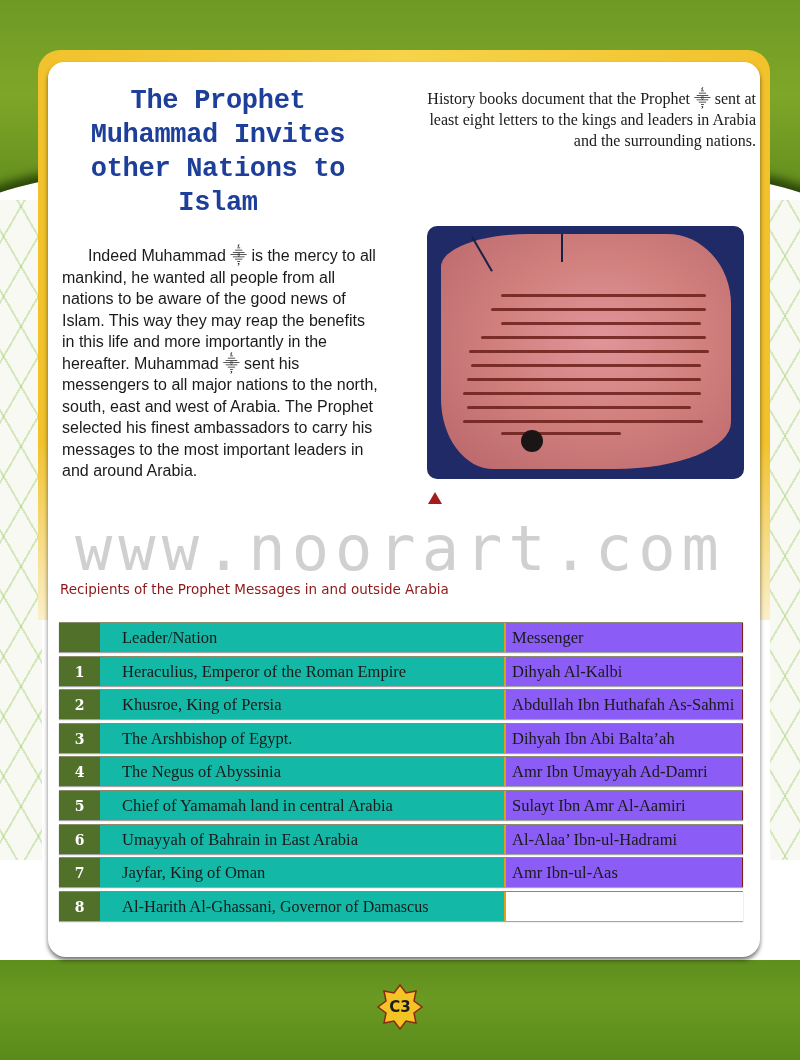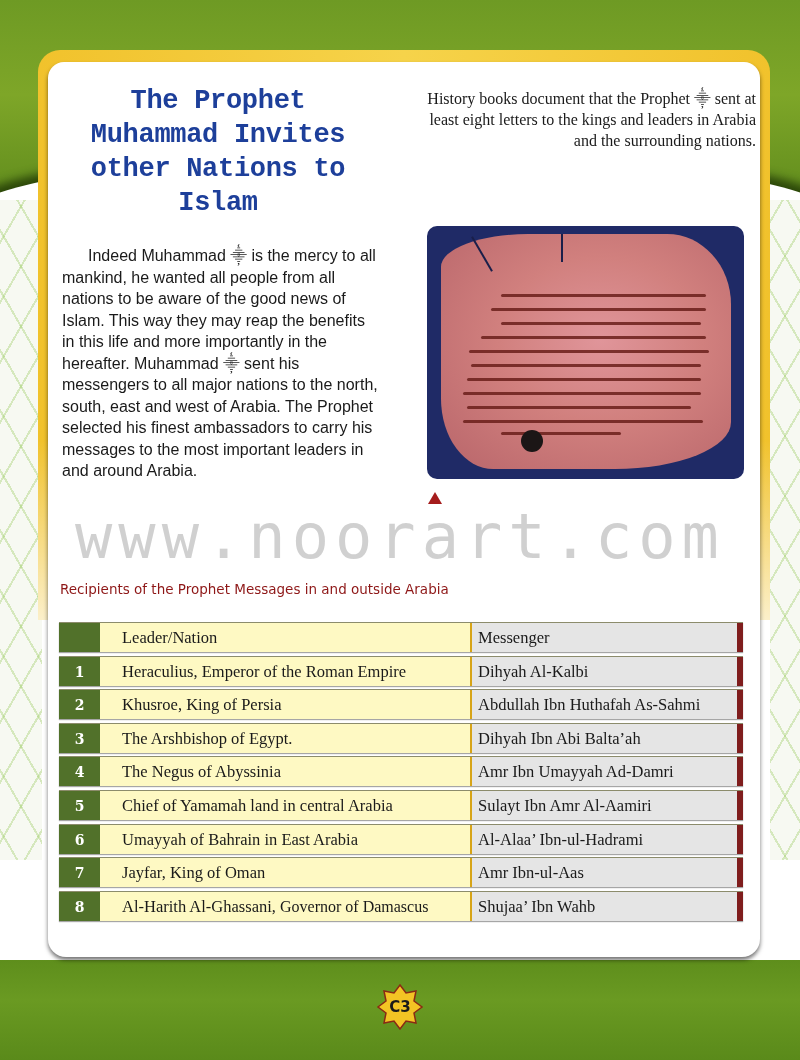--- a/index.html
+++ b/index.html
@@ -84,50 +84,50 @@
     position: absolute; left: 80px; top: 190px; width: 22px; height: 22px; border-radius: 50%;
     background: #1b1616;
   }
   .crack { position: absolute; background: #1a1f4a; }
   .caption-arrow {
     position: absolute; left: 428px; top: 492px; width: 0; height: 0;
     border-left: 7px solid transparent; border-right: 7px solid transparent;
     border-bottom: 12px solid #a51c1c;
   }
   .watermark {
-    position: absolute; left: 0; top: 500px; width: 800px; text-align: center;
+    position: absolute; left: 0; top: 512px; width: 800px; text-align: center;
     font-family: "DejaVu Sans Mono", monospace; font-size: 62px; color: rgba(170,170,170,0.55);
     letter-spacing: 6px; white-space: nowrap;
   }
   .table-caption {
     position: absolute; left: 60px; top: 581px; width: 680px; text-align: left;
     color: #8e1717; font-family: "DejaVu Sans", sans-serif; font-size: 13.5px;
   }
   .table {
     position: absolute; left: 59px; top: 622px; width: 684px;
   }
   .row {
     display: flex; height: 30px; margin-bottom: 3.6px;
     box-shadow: 0 1px 1px rgba(0,0,0,0.35);
     border-top: 1px solid #8c8c6c;
   }
   .cell-num {
     width: 41px; background: #51712a; color: #ffffff; font-weight: bold;
     font-family: "DejaVu Serif", serif; font-size: 14px; text-align: center; line-height: 30px;
   }
   .cell-leader {
-    width: 372px; background: #fef9c3; color: #1a1a1a; padding-left: 22px;
+    width: 406px; background: #14b8a6; color: #1a1a1a; padding-left: 22px;
     font-family: "Liberation Serif", serif; font-size: 16.5px; line-height: 30px; white-space: nowrap;
     border-right: 2px solid #d7a417;
   }
   .cell-leader.small-tail .tail { font-size: 16px; text-align: center; }
   .cell-messenger {
-    flex: 1; background: #e5e5e5; color: #1a1a1a; padding-left: 6px;
+    flex: 1; background: #8b5cf6; color: #1a1a1a; padding-left: 6px;
     font-family: "Liberation Serif", serif; font-size: 16.5px; line-height: 30px; white-space: nowrap;
-    border-right: 6px solid #7f1d1d;
+    border-right: 1px solid #7f1d1d;
   }
   .page-badge {
     position: absolute; left: 376px; top: 983px; width: 48px; height: 48px;
   }
   .page-badge svg { position: absolute; left: 0; top: 0; }
   .page-badge span {
     position: absolute; left: 0; top: 0; width: 48px; height: 48px; line-height: 48px; text-align: center;
     font-family: "DejaVu Sans", sans-serif; font-weight: bold; font-size: 15px; color: #1a1a1a;
   }
 </style>
@@ -218,21 +218,20 @@
     <div class="cell-messenger">Al-Alaa’ Ibn-ul-Hadrami</div>
   </div>
   <div class="row">
     <div class="cell-num">7</div>
     <div class="cell-leader">Jayfar, King of Oman</div>
     <div class="cell-messenger">Amr Ibn-ul-Aas</div>
   </div>
   <div class="row">
     <div class="cell-num">8</div>
     <div class="cell-leader small-tail"><span>Al-Harith Al-Ghassani,</span><span class="tail"> Governor of Damascus</span></div>
-    <div class="cell-messenger">Shujaa’ Ibn Wahb</div>
   </div>
 </div>
 
 <div class="page-badge">
   <svg width="48" height="48" viewBox="0 0 48 48">
     <polygon points="24,2 30,10 40,8 38,18 46,24 38,30 40,40 30,38 24,46 18,38 8,40 10,30 2,24 10,18 8,8 18,10" fill="#f3c424" stroke="#8a2a14" stroke-width="1.5"></polygon>
   </svg>
   <span>C3</span>
 </div>
 

